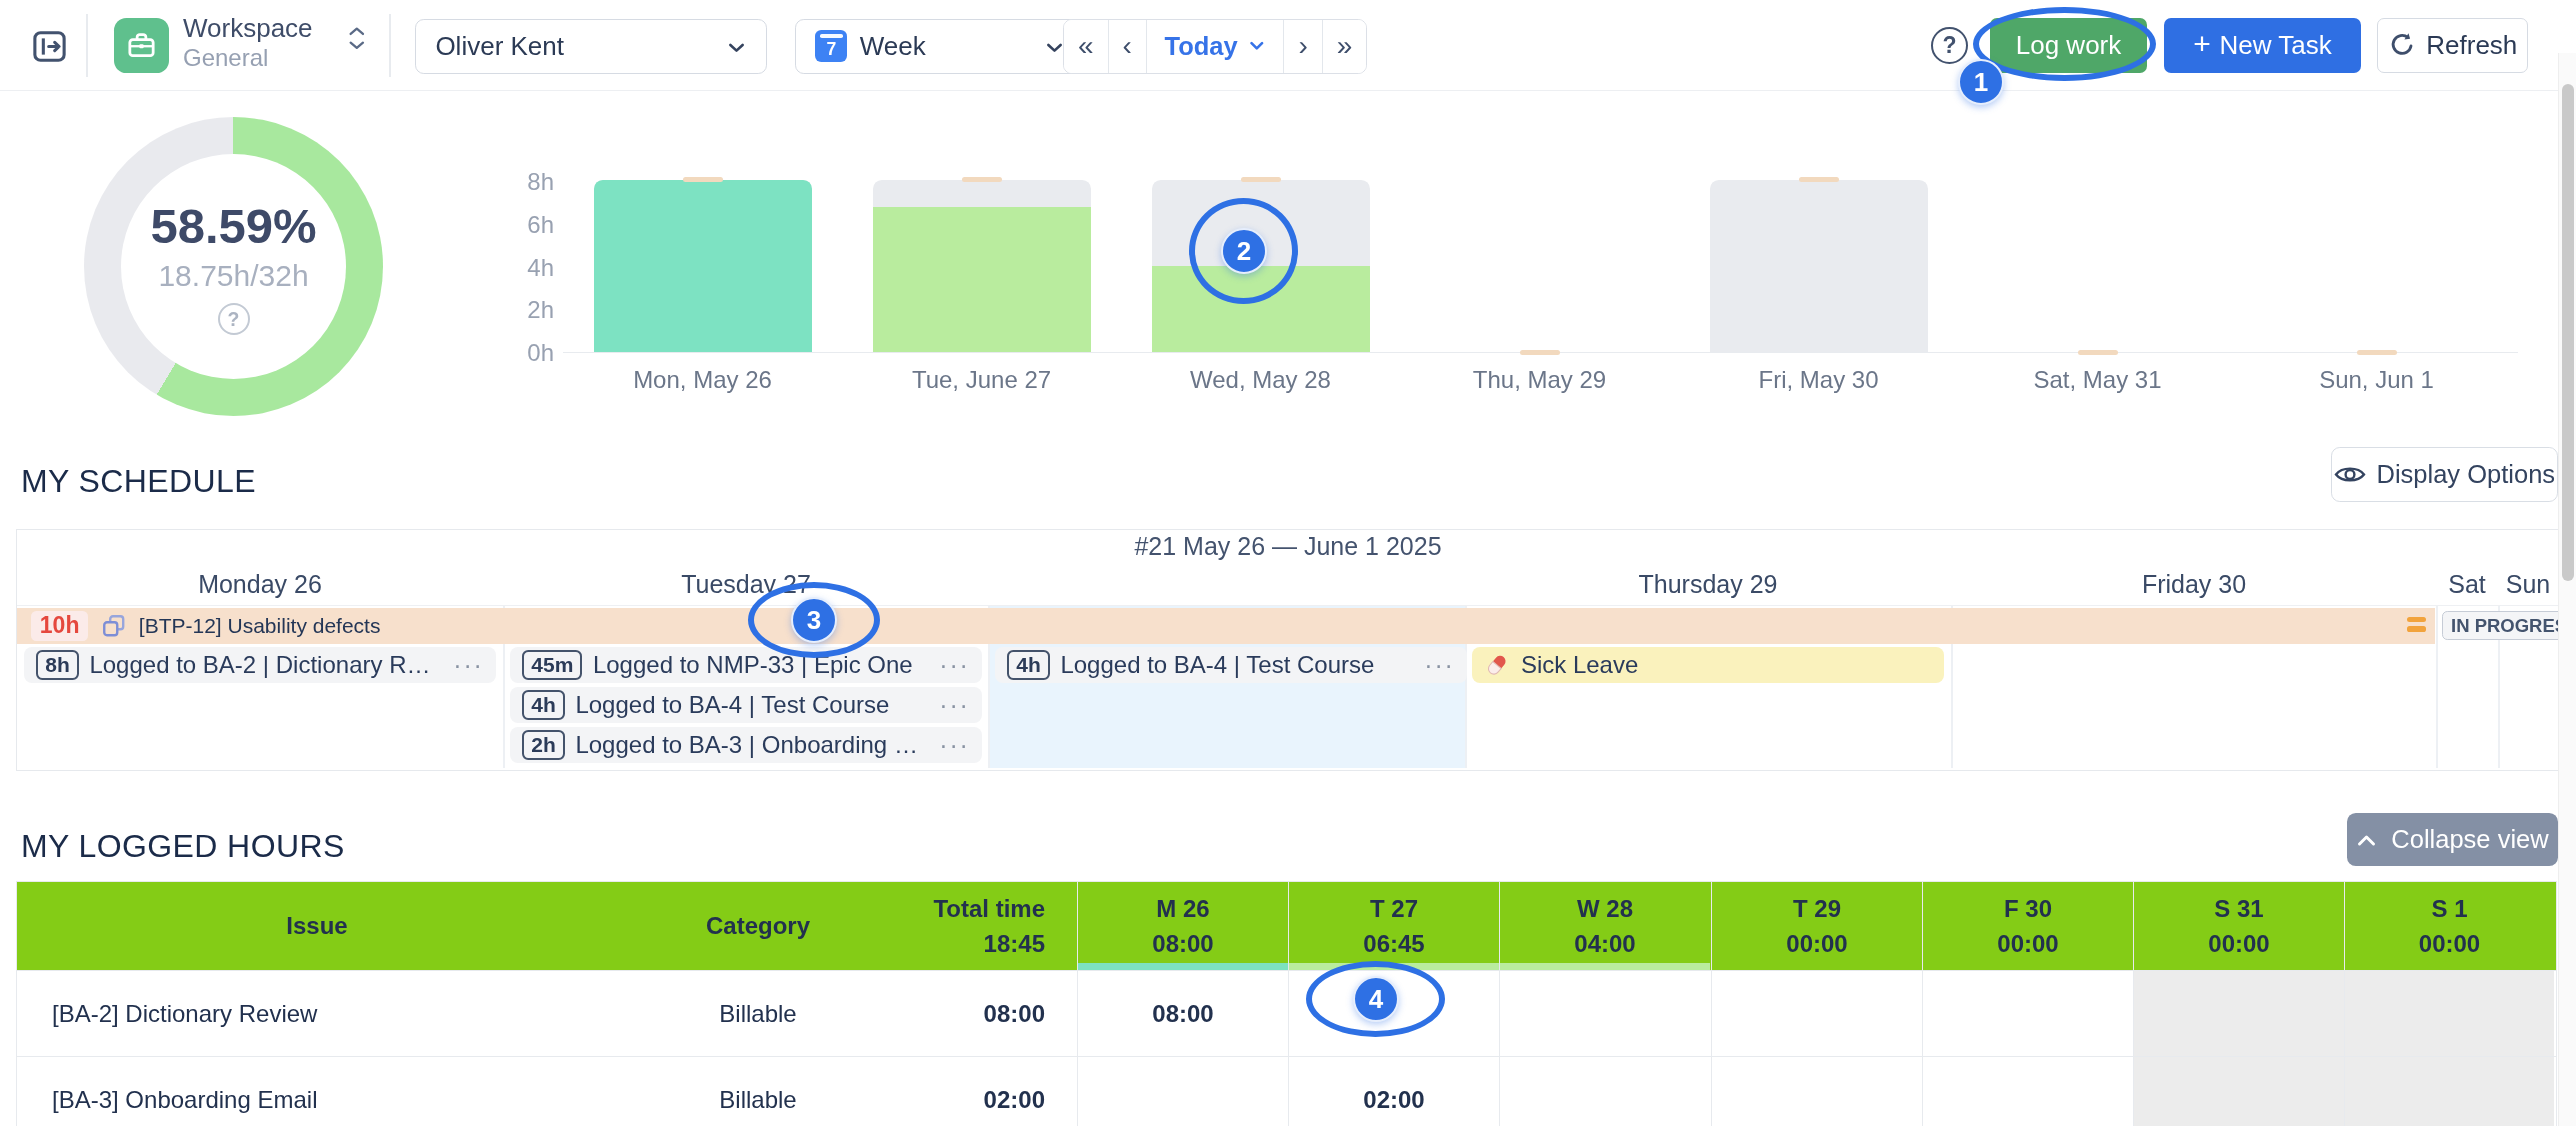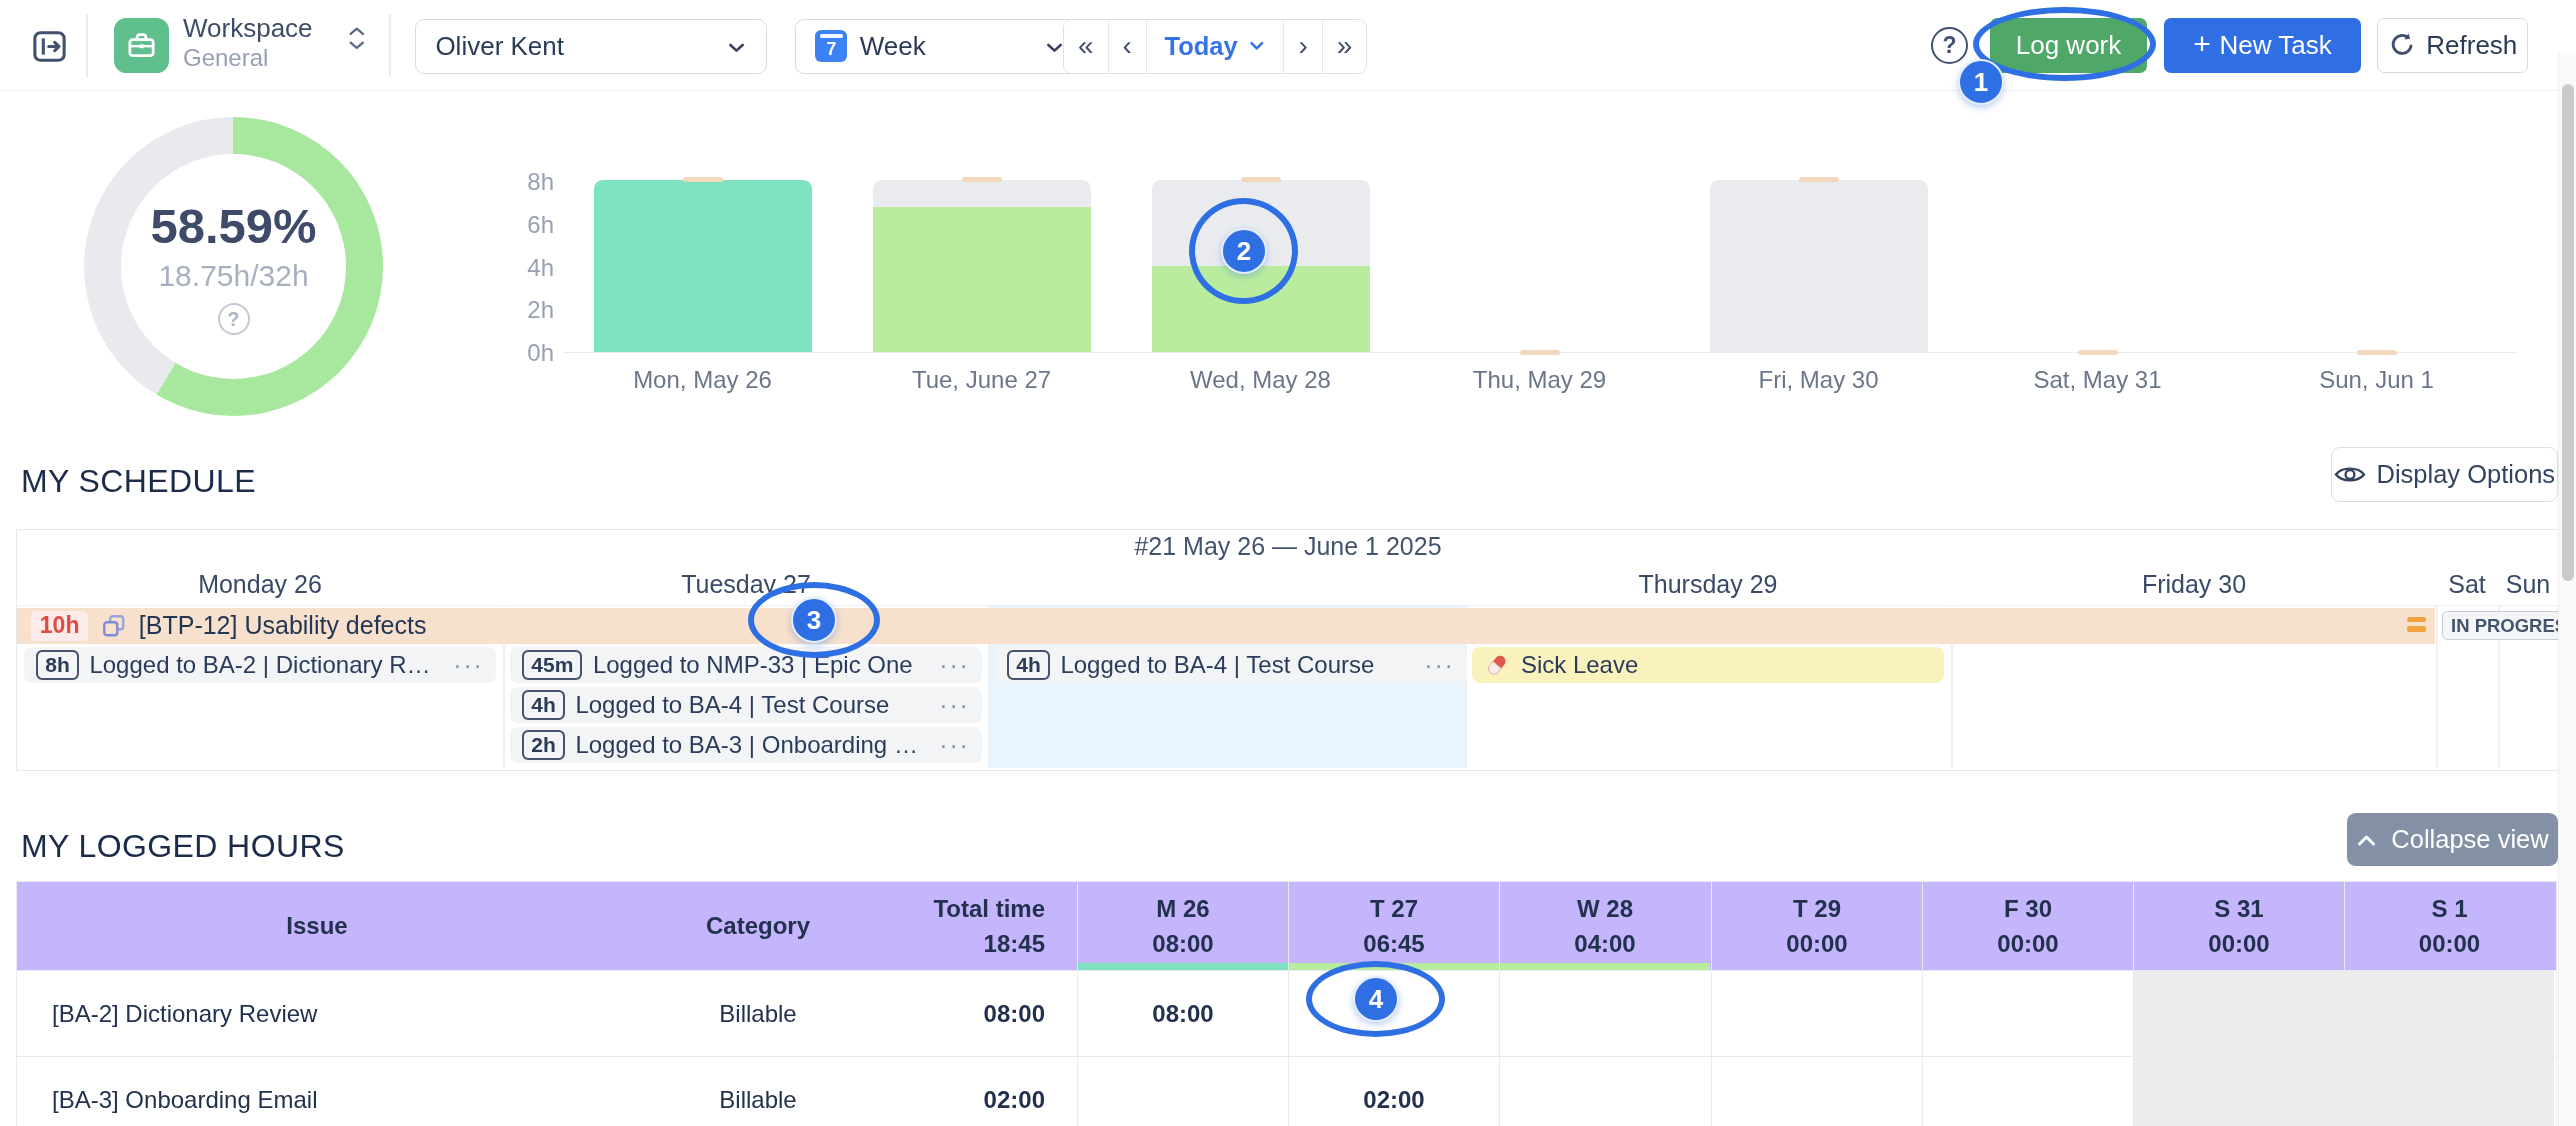--- a/index.html
+++ b/index.html
@@ -60,33 +60,33 @@
   .sched { position:absolute; left:16px; top:529px; width:2544px; height:242px; border:1.8px solid #E6E9ED; background:#fff; }
   .sched-week { height:33px; display:flex; align-items:center; justify-content:center; font-size:25px; color:#44536E; font-weight:500; }
   .sched-days { position:relative; height:42px; }
   .sd-cell { position:absolute; top:0; height:42px; display:flex; align-items:center; justify-content:center; font-size:25px; color:#3A4A66; font-weight:500; }
   .sd-cell.today { background:#DBECFB; color:#2E71E5; border-radius:8.8px 8.8px 0 0; }
   .sched-body { position:relative; height:163px; border-top:1.8px solid #EEF0F3; }
   .col-line { position:absolute; top:0; bottom:0; width:1.8px; background:#EDF0F4; }
   .wed-bg { position:absolute; top:0; bottom:0; background:#E9F4FD; }
   .banner { position:absolute; left:0; top:1.8px; width:2418px; height:36px; background:#F7E0CC; display:flex; align-items:center; padding:0 14px; gap:12.3px; z-index:3; }
   .chip-est { background:#FBEBE9; color:#E5483E; font-size:23px; font-weight:600; border-radius:5.3px; padding:1.8px 8.8px; }
-  .banner-title { font-size:25px; color:#243656; font-weight:500; }
+  .banner-title { font-size:21px; color:#243656; font-weight:500; }
   .prio { position:absolute; right:8.8px; top:8.8px; display:flex; flex-direction:column; gap:4.4px; }
   .prio span { width:19.4px; height:5.3px; border-radius:2.6px; background:#F2A33C; }
   .chip-status { position:absolute; left:2425px; top:5.3px; height:29px; border:1.8px solid #C6CCD6; border-radius:5.3px; background:#F4F5F7; font-size:18.5px; font-weight:700; color:#44546E; display:flex; align-items:center; padding:0 8px; z-index:4; white-space:nowrap; }
   .card { position:absolute; height:36px; background:#F3F4F6; border-radius:8px; display:flex; align-items:center; padding:0 12.3px; gap:10.6px; z-index:3; cursor:pointer; }
   .chip-time { border:2.2px solid #44536B; border-radius:6.2px; font-size:21px; font-weight:700; color:#2B3B58; padding:0 7px; line-height:26px; flex:none; }
   .card-text { font-size:24px; color:#2A3B5B; white-space:nowrap; overflow:hidden; text-overflow:ellipsis; }
   .card-dots { margin-left:auto; color:#8892A2; font-size:25px; letter-spacing:1.8px; flex:none; cursor:pointer; }
   .card.leave { background:#FAF2BD; }
 
   
   .logged { position:absolute; left:16px; top:881px; width:2541px; border:1.8px solid #E7EAEE; background:#fff; }
-  .lg-head { position:relative; height:88px; background:#c4b5fd; }
+  .lg-head { position:relative; height:88px; background:#84cc16; }
   .lg-hcell { position:absolute; top:0; height:88px; display:flex; flex-direction:column; align-items:center; justify-content:center; gap:7px; font-size:24px; color:#22314E; font-weight:600; }
   .lg-hcell.right { align-items:flex-end; padding-right:33px; }
   .lg-day { border-left:1.8px solid #E7EAEE; }
   .lg-underline { position:absolute; left:0; bottom:0; width:100%; height:7px; }
   .lg-row { position:relative; height:86px; border-top:1.8px solid #E7EAEE; }
   .lg-cell { position:absolute; top:0; height:86px; display:flex; align-items:center; justify-content:center; font-size:24px; color:#22314E; }
   .lg-cell.issue { justify-content:flex-start; padding-left:35px; }
   .lg-cell.right { justify-content:flex-end; padding-right:33px; font-weight:600; }
   .lg-cell.day { border-left:1.8px solid #E7EAEE; font-weight:600; cursor:pointer; }
   .lg-cell.weekend { background:#ECECEC; }

